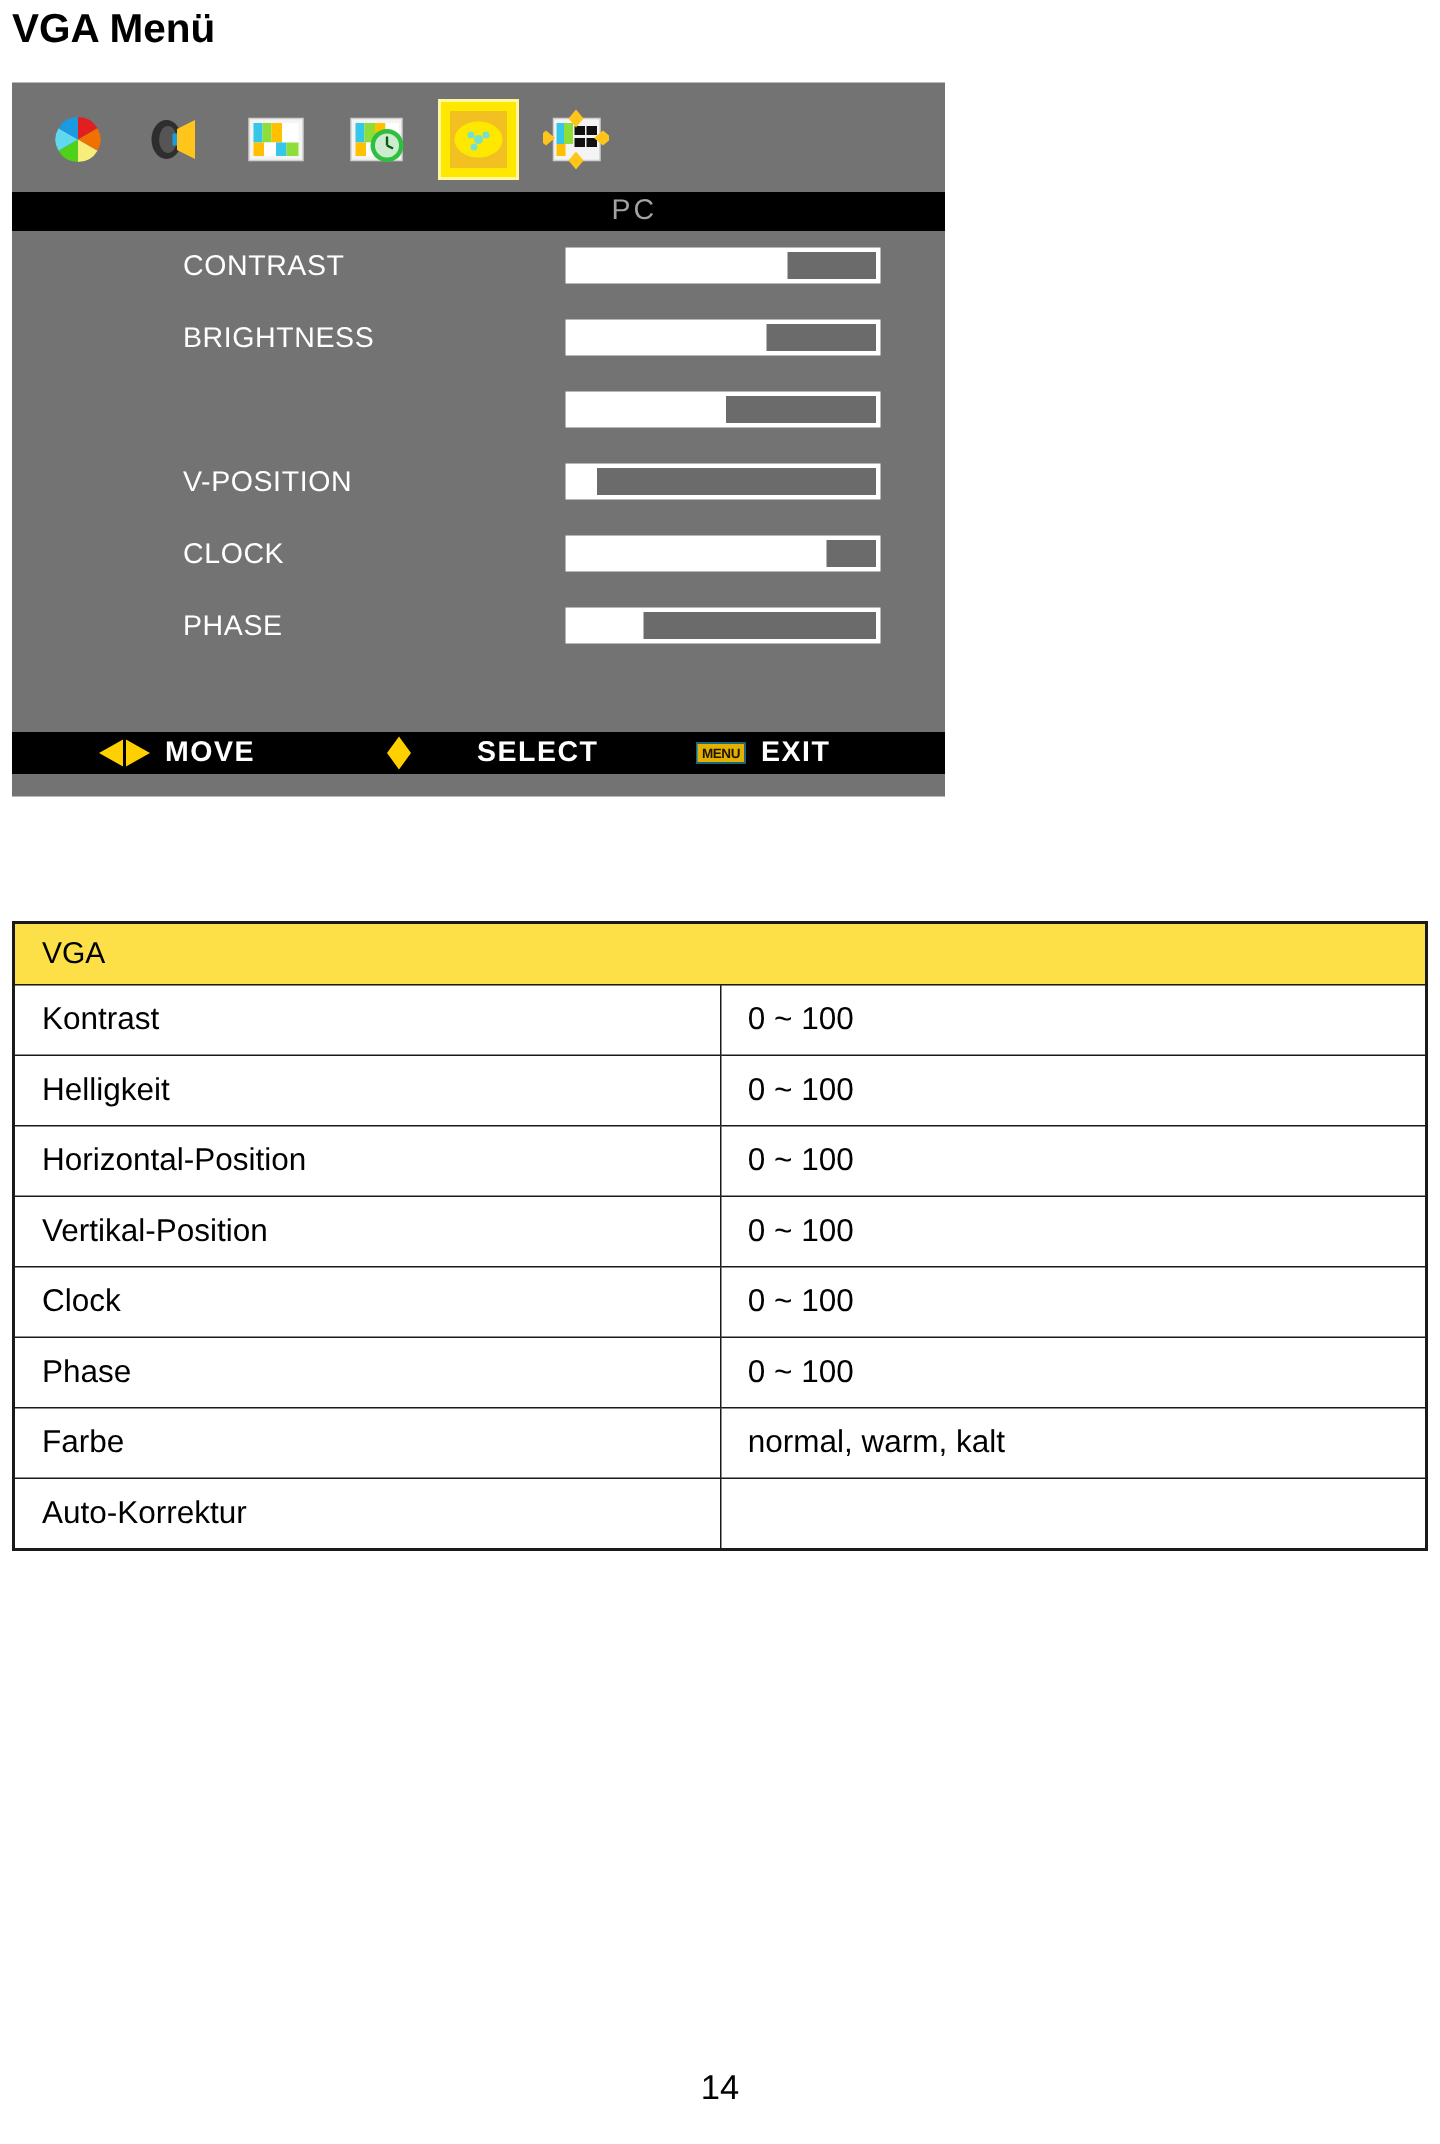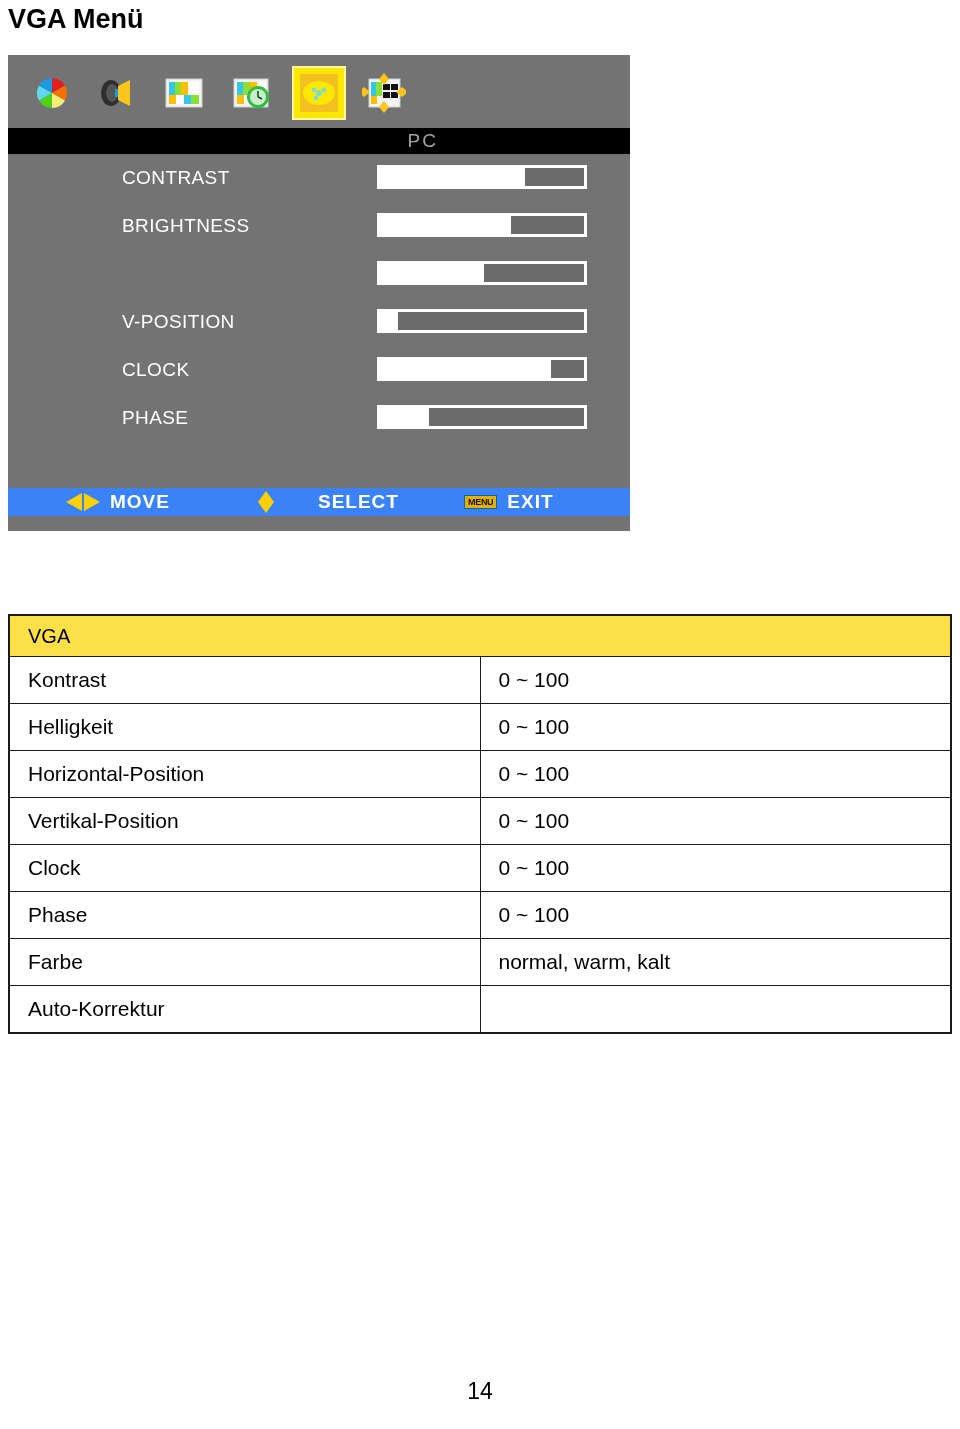--- a/index.html
+++ b/index.html
@@ -125,21 +125,21 @@
     background: #ffffff;
   }
 
   
   .osd-footer {
     position: absolute;
     left: 0;
     top: 433px;
     width: 100%;
     height: 28px;
-    background: #3b82f6;
+    background: #000000;
   }
   .osd-hint {
     position: absolute;
     top: 0;
     height: 28px;
     line-height: 28px;
     display: flex;
     align-items: center;
     gap: 10px;
   }

